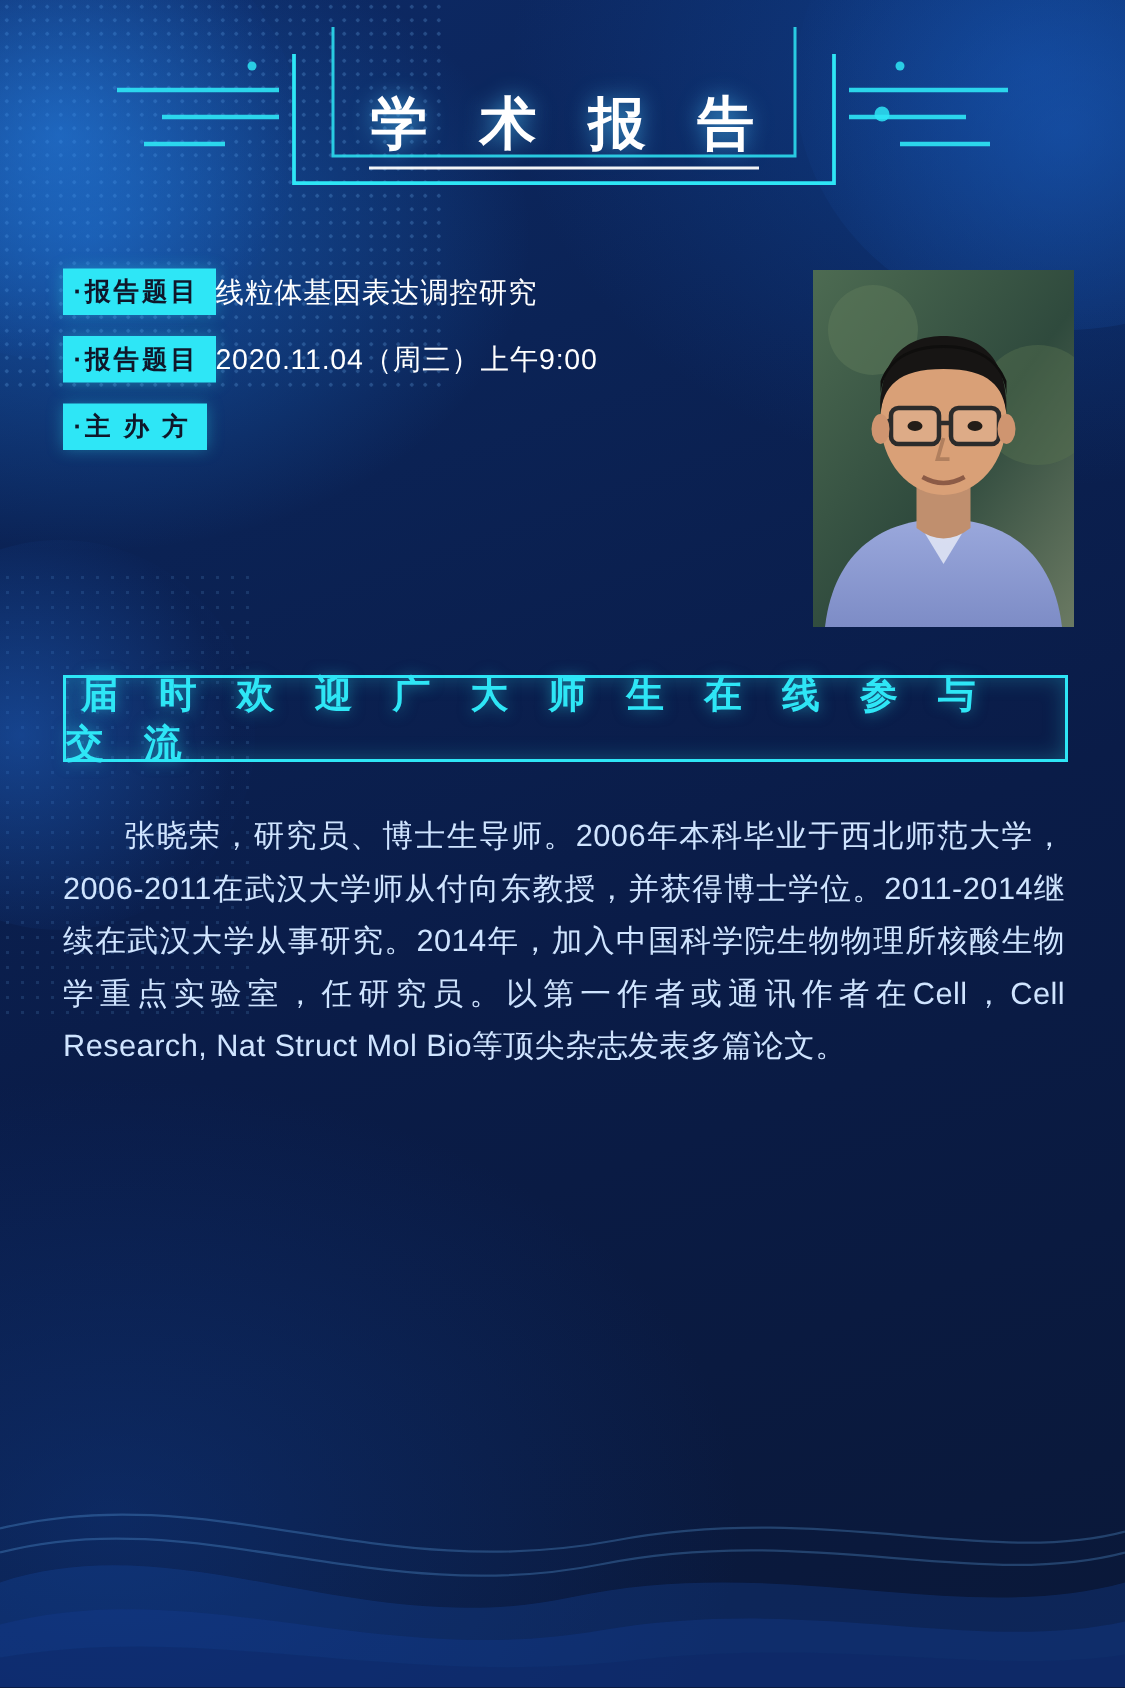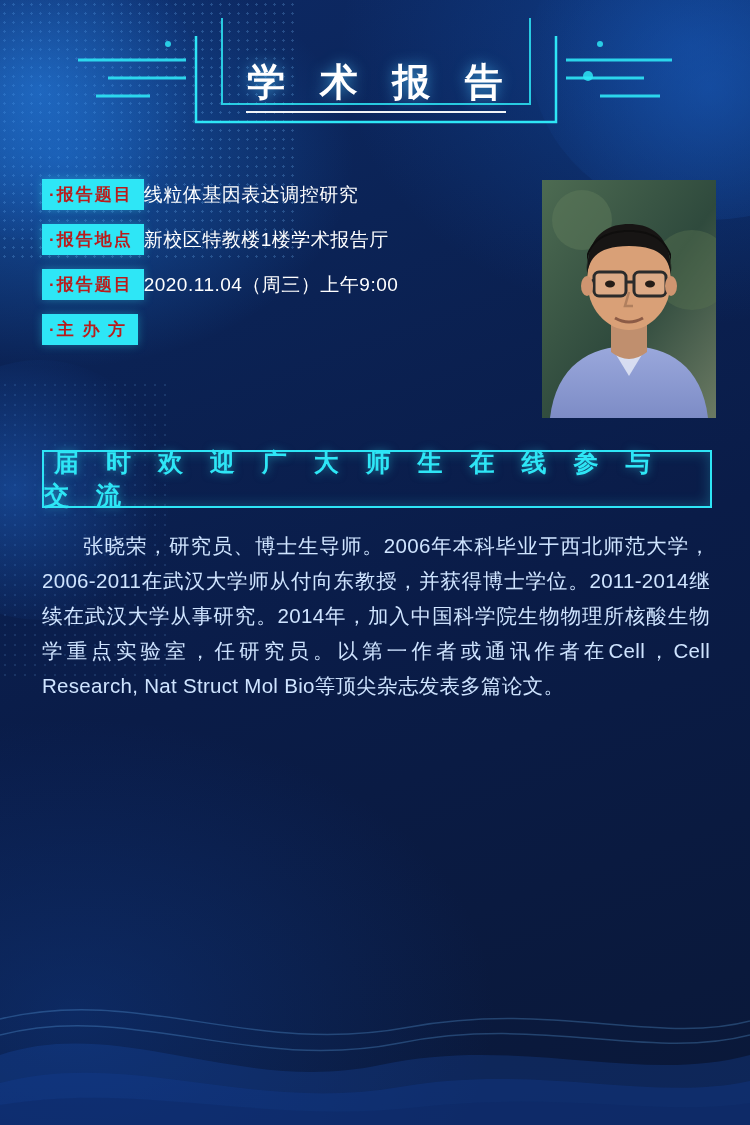--- a/index.html
+++ b/index.html
@@ -94,21 +94,21 @@
     width: 500px;
   }
   .info-row {
     display: flex;
     align-items: center;
     height: 33px;
     margin-bottom: 12px;
   }
   .label-box {
     background: #2ee6f6;
-    color: #b91c1c;
+    color: #0f172a;
     font-size: 17px;
     font-weight: bold;
     height: 31px;
     line-height: 31px;
     padding: 0 11px 0 7px;
     white-space: nowrap;
     letter-spacing: 2px;
     box-shadow: 0 0 10px rgba(46,230,246,0.35);
   }
   .label-box .dot {
@@ -149,21 +149,21 @@
     font-size: 25px;
     font-weight: bold;
     letter-spacing: 10px;
     text-indent: 10px;
     text-shadow: 0 0 10px rgba(46,230,246,0.5);
   }
   
   .body-text {
     position: absolute;
     left: 42px;
-    top: 528px;
+    top: 540px;
     width: 668px;
     color: #cfe4ff;
     font-size: 20.5px;
     line-height: 35px;
     letter-spacing: 0.3px;
   }
   .body-text p {
     margin: 0 0 2px 0;
     text-indent: 2em;
     text-align: justify;
@@ -253,24 +253,20 @@
   </div>
 
   <div class="info">
 
     <div class="info-row">
       <div class="label-box"><span class="dot">·</span><span>报告题目</span></div>
       <div class="info-val">线粒体基因表达调控研究</div>
     </div>
 
 
-    <div class="info-row">
-      <div class="label-box"><span class="dot">·</span><span>报告地点</span></div>
-      <div class="info-val">新校区特教楼1楼学术报告厅</div>
-    </div>
 
     <div class="info-row">
       <div class="label-box"><span class="dot">·</span><span>报告题目</span></div>
       <div class="info-val">2020.11.04（周三）上午9:00</div>
     </div>
 
     <div class="info-row">
       <div class="label-box"><span class="dot">·</span><span>主 办 方</span></div>
     </div>
 

